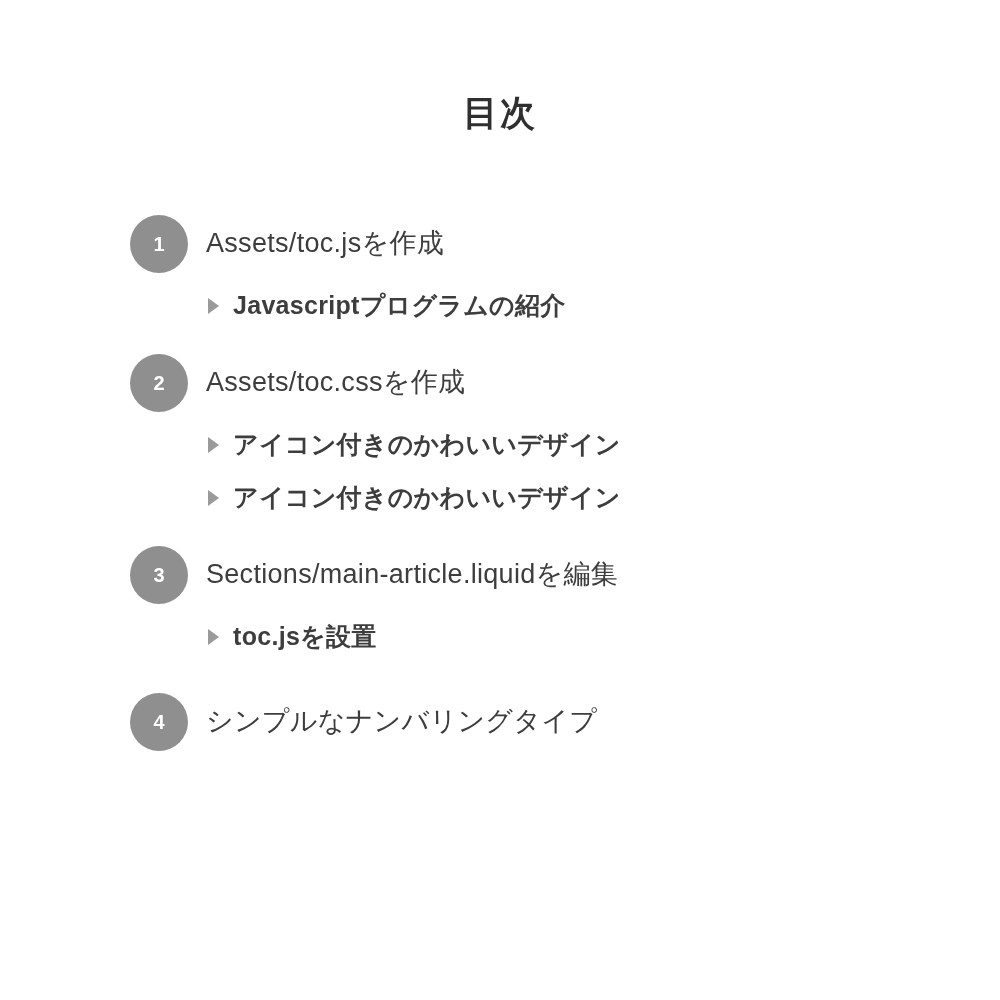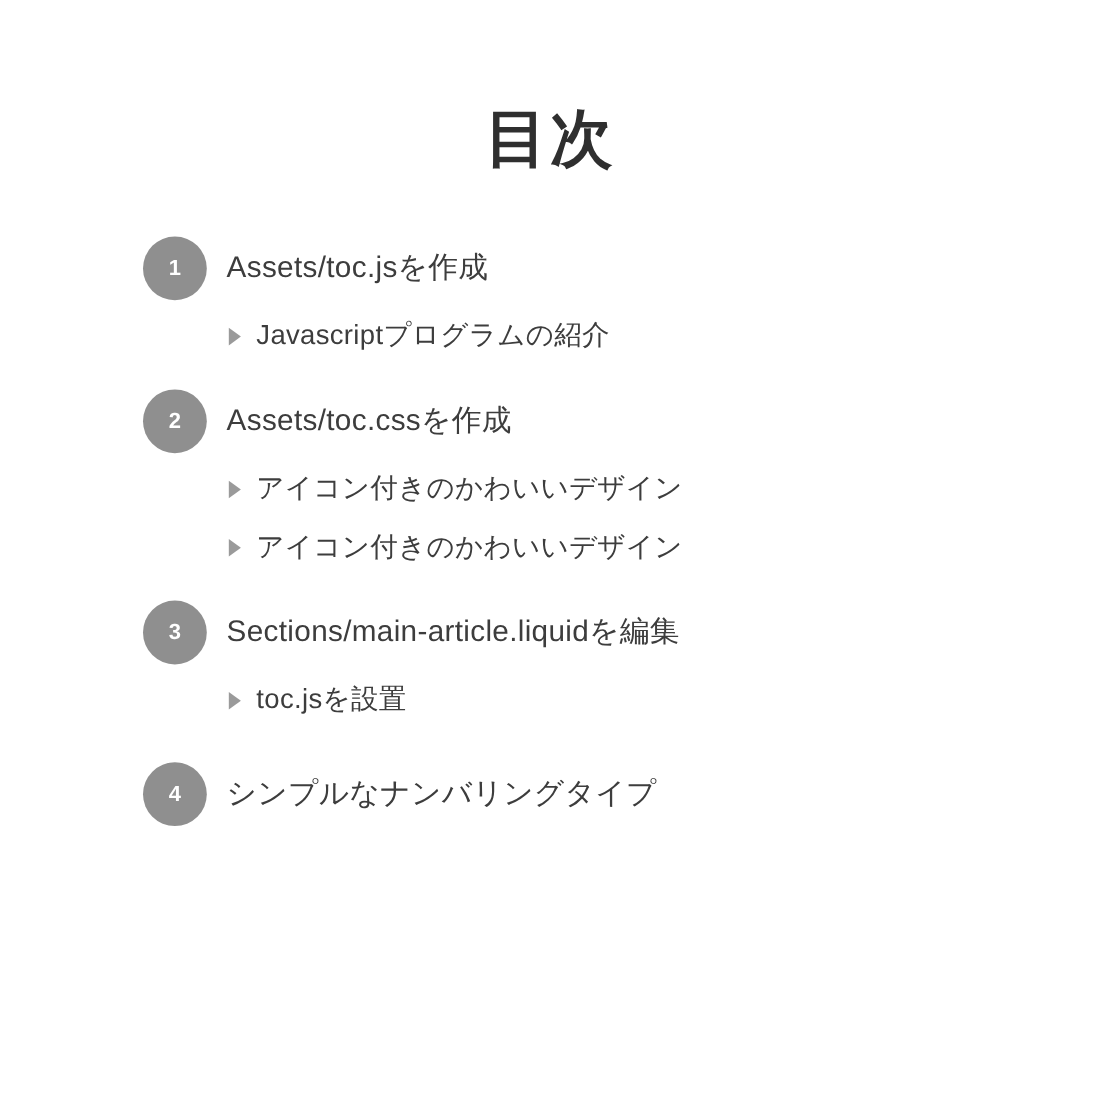--- a/index.html
+++ b/index.html
@@ -15,21 +15,21 @@
     overflow: hidden;
   }
   .page {
     position: relative;
     width: 1000px;
     height: 1000px;
     box-sizing: border-box;
   }
   .toc-title {
     text-align: center;
-    font-size: 57px;
+    font-size: 35px;
     font-weight: bold;
     color: #2f2f2f;
     letter-spacing: 2px;
     margin: 0;
     padding-top: 92px;
     line-height: 1.2;
   }
   .toc-list {
     margin: 0;
     padding: 0;
@@ -89,20 +89,21 @@
     height: 0;
     border-left: 11px solid #9a9a9a;
     border-top: 8px solid transparent;
     border-bottom: 8px solid transparent;
   }
   .sub-label {
     font-size: 25px;
     color: #3d3d3d;
     line-height: 1.3;
     letter-spacing: 0.3px;
+    font-weight: bold;
   }
   .group-4 {
     margin-top: 30px;
   }
 </style>
 </head>
 <body>
 
 <div class="page">
 

